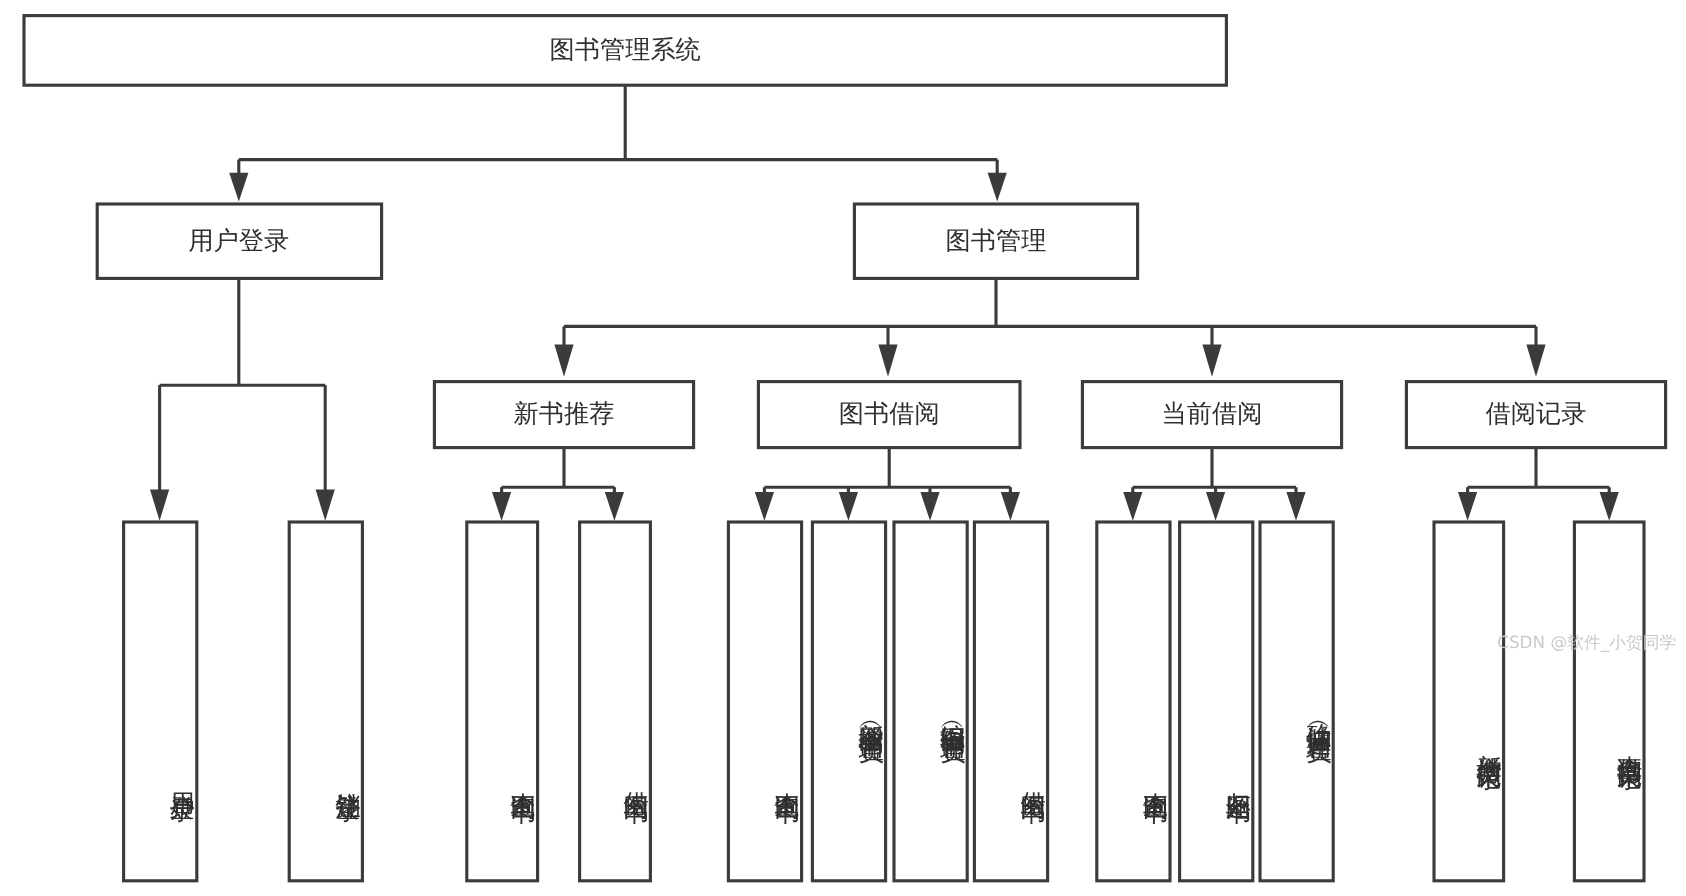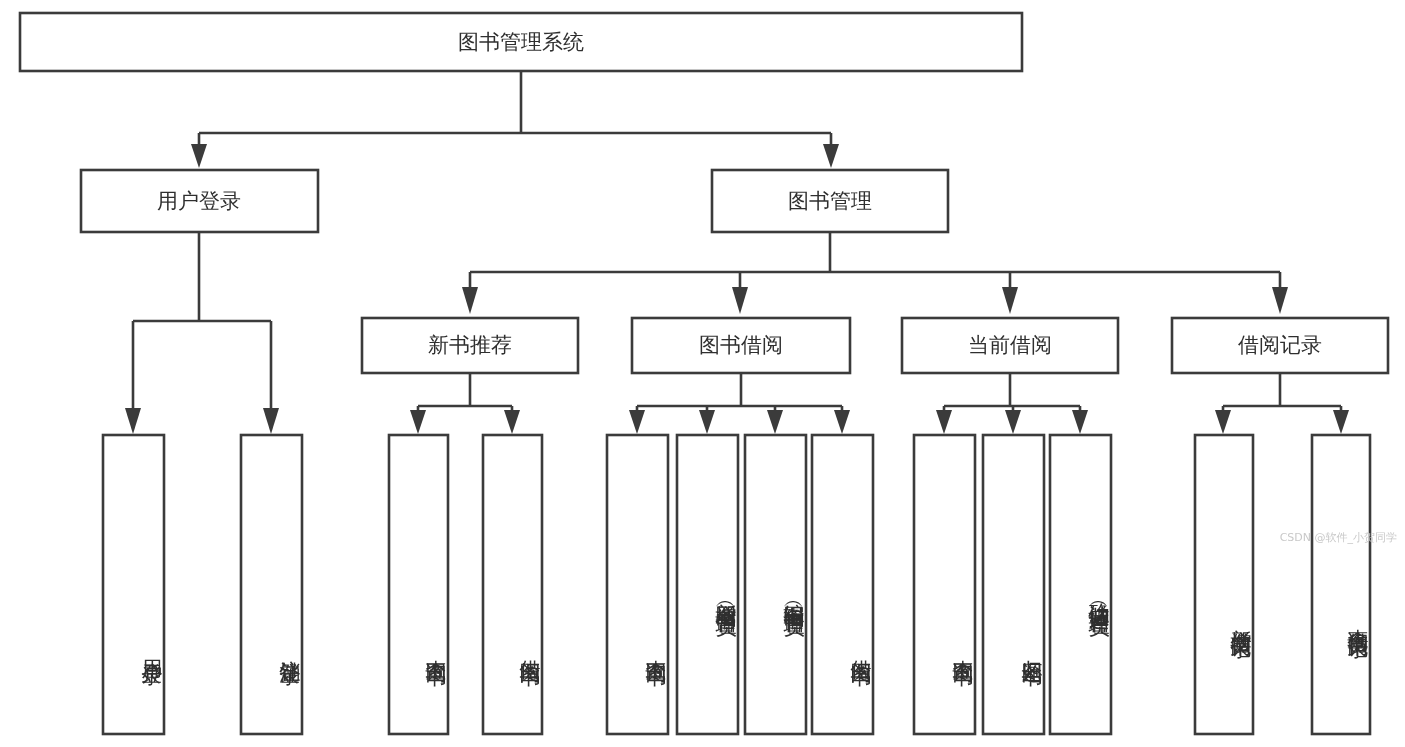--- a/index.html
+++ b/index.html
@@ -63,21 +63,21 @@
     justify-content: center;
     white-space: nowrap;
     pointer-events: none;
     user-select: none;
   }
   .watermark {
     position: absolute;
     right: 8px;
     bottom: 4px;
     font-family: "DejaVu Sans", "Liberation Sans", sans-serif;
-    font-size: 11px;
+    font-size: 14px;
     color: #c9c9c9;
     white-space: nowrap;
     user-select: none;
   }
 </style>
 </head>
 <body>
 
 <div id="diagram-root">
 

